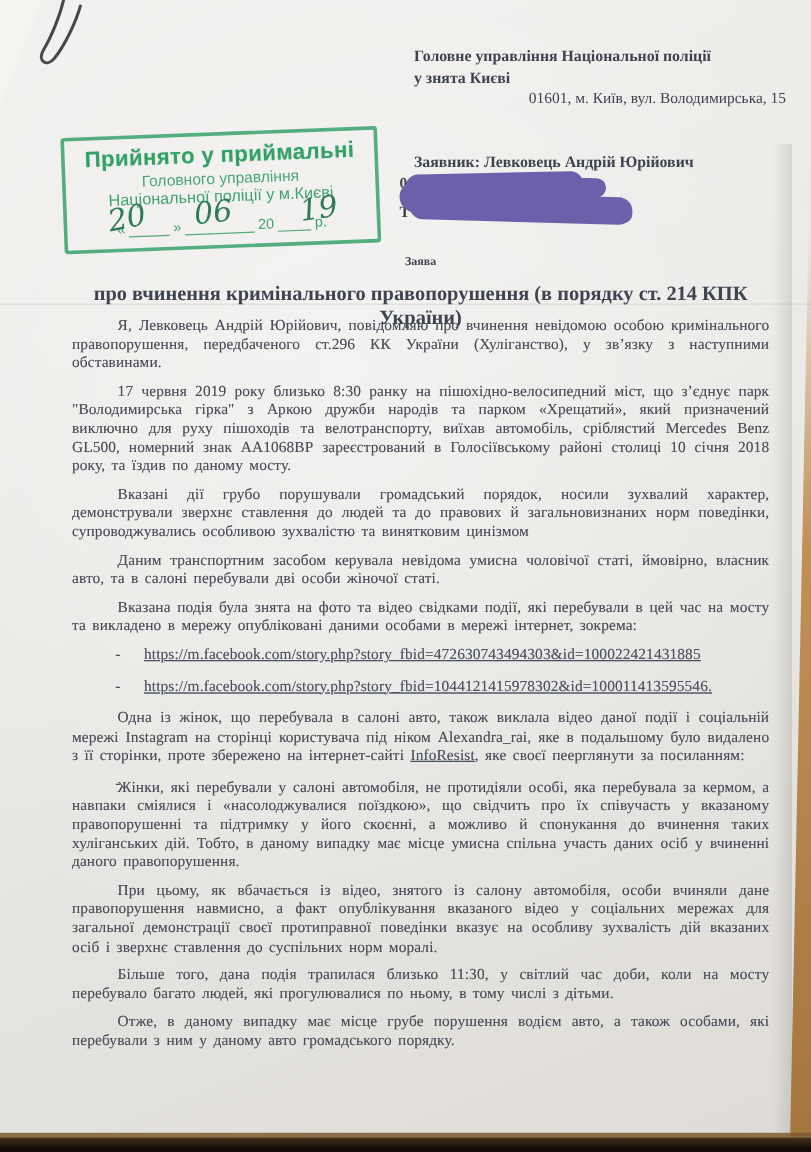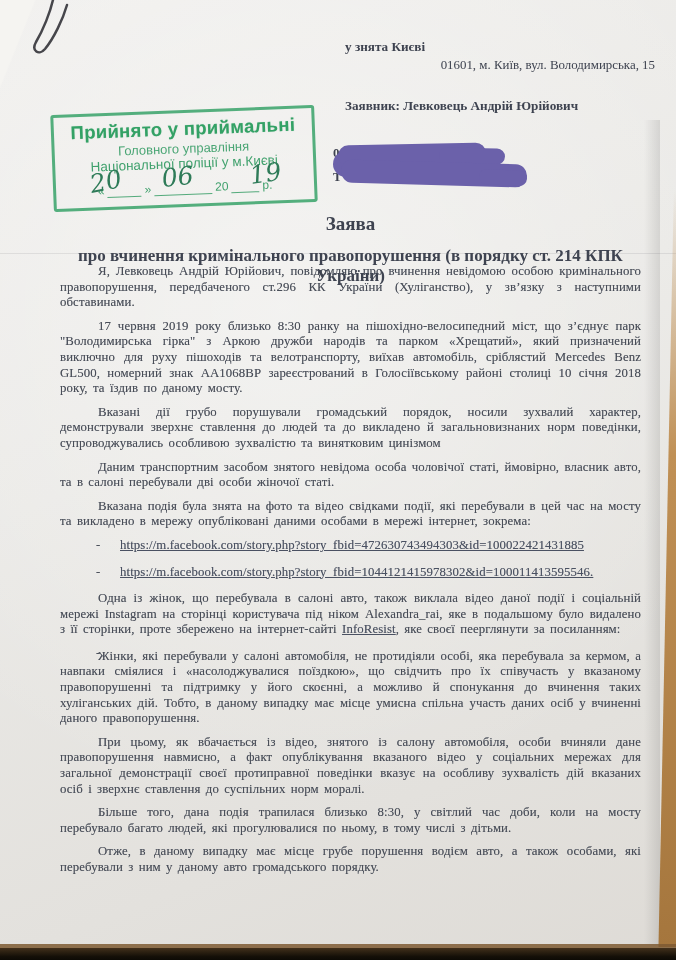--- a/index.html
+++ b/index.html
@@ -21,21 +21,21 @@
     background:linear-gradient(to bottom,rgba(190,142,82,0) 0%,#c09055 35%,#a5763d 100%);
     clip-path:polygon(91% 0,100% 0,100% 100%,27% 100%);}
   .table-edge{position:absolute;left:0;right:0;bottom:11px;height:5px;background:#7e5a33;opacity:.85;}
   .table-dark{position:absolute;left:0;right:0;bottom:0;height:12px;
     background:linear-gradient(#42301b,#151008 70%,#0d0a05);}
 
   
   .hdr{position:absolute;left:345px;top:38px;width:310px;color:#3e4350;}
   .hdr .org{font-weight:700;font-size:13.2px;line-height:17.5px;}
   .hdr .addr{font-size:12.9px;line-height:17px;margin-top:1px;font-weight:400;text-align:right;}
-  .hdr .applicant{font-weight:700;font-size:13.2px;margin-top:24px;font-family:Liberation Serif, serif;}
+  .hdr .applicant{font-weight:700;font-size:13.2px;margin-top:36px;font-family:Liberation Serif, serif;}
 
   
   .redact{position:absolute;left:331px;top:143px;width:215px;height:54px;color:#3e4350;}
   .frag{position:absolute;font-weight:700;font-size:13px;}
   .frag1{left:2px;top:2px;}
   .frag2{left:2px;top:26px;}
   .blob{position:absolute;background:#6b61aa;}
   .b1{left:7px;top:1px;width:148px;height:21px;border-radius:11px;transform:rotate(-1.2deg);}
   .b1b{left:108px;top:5px;width:66px;height:16px;border-radius:9px;transform:rotate(1deg);}
   .b2{left:10px;top:19px;width:186px;height:23px;border-radius:12px;transform:rotate(1.6deg);}
@@ -56,21 +56,21 @@
   .blank{display:inline-block;border-bottom:1.4px solid rgba(44,152,94,.8);height:12px;}
   .bl1{width:34px;} .bl2{width:58px;} .bl3{width:28px;}
   .hand{position:absolute;font-family:"DejaVu Serif",serif;font-style:italic;
     font-size:25px;color:#2e7b58;z-index:2;}
   .h-day{left:26px;top:-11px;transform:rotate(-9deg);}
   .h-month{left:98px;top:-13px;transform:rotate(-4deg);}
   .h-year{left:186px;top:-13px;transform:rotate(-6deg);}
 
   
   .title-wrap{position:absolute;left:60px;top:213px;width:581px;text-align:center;color:#3e4350;}
-  .doc-title{font-weight:700;font-size:19px;}
+  .doc-title{font-weight:700;font-size:10px;}
   .doc-subtitle{font-weight:700;font-size:17px;margin-top:11px;}
 
   
   .body{position:absolute;left:60px;top:264px;width:581px;font-size:12.8px;line-height:15.6px;
     color:#484d58;text-align:justify;word-spacing:2px;letter-spacing:.1px;
     text-shadow:0 0 .5px rgba(72,77,88,.45);}
   .body p{margin:0 0 8px;text-indent:38px;}
   .link-row{position:relative;margin:3px 0 11px;padding-left:60px;text-align:left;word-spacing:0;}
   .dash{position:absolute;left:36px;top:0;}
   .body a{color:#4a5162;text-decoration:underline;cursor:pointer;}
@@ -81,20 +81,21 @@
 
 <div class="scene">
 
   <div class="corner-light"></div>
 
   <svg class="clip-svg" width="96" height="84" viewBox="0 0 96 84">
     <path d="M38,-3 C35,14 26,34 20,44 C15,53 23,58 29,51 C38,40 47,21 51,7" fill="none" stroke="#46464b" stroke-width="2.5" stroke-linecap="round"></path>
   </svg>
 
   <div class="hdr">
+    <div class="org">Головне управління Національної поліції</div>
     <div class="org">у знята Києві</div>
     <div class="addr">01601, м. Київ, вул. Володимирська, 15</div>
     <div class="applicant">Заявник: Левковець Андрій Юрійович</div>
   </div>
 
   <div class="redact">
     <span class="frag frag1">0</span>
     <span class="frag frag2">Т</span>
     <span class="blob b0"></span>
     <span class="blob b1"></span>
@@ -124,42 +125,42 @@
   <div class="title-wrap">
     <div class="doc-title">Заява</div>
     <div class="doc-subtitle">про вчинення кримінального правопорушення (в порядку ст. 214 КПК України)</div>
   </div>
 
   <div class="crease"></div>
 
   <div class="body">
     <p>Я, Левковець Андрій Юрійович, повідомляю про вчинення невідомою особою кримінального правопорушення, передбаченого ст.296 КК України (Хуліганство), у зв’язку з наступними обставинами.</p>
     <p>17 червня 2019 року близько 8:30 ранку на пішохідно-велосипедний міст, що з’єднує парк "Володимирська гірка" з Аркою дружби народів та парком «Хрещатий», який призначений виключно для руху пішоходів та велотранспорту, виїхав автомобіль, сріблястий Mercedes Benz GL500, номерний знак АА1068ВР зареєстрований в Голосіївському районі столиці 10 січня 2018 року, та їздив по даному мосту.</p>
-    <p>Вказані дії грубо порушували громадський порядок, носили зухвалий характер, демонстрували зверхнє ставлення до людей та до викладено й загальновизнаних норм поведінки, супроводжувались особливою зухвалістю та винятковим цинізмом</p>
-    <p>Даним транспортним засобом знятого невідома особа чоловічої статі, ймовірно, власник авто, та в салоні перебували дві особи жіночої статі.</p>
+    <p>Вказані дії грубо порушували громадський порядок, носили зухвалий характер, демонстрували зверхнє ставлення до людей та до правових й загальновизнаних норм поведінки, супроводжувались особливою зухвалістю та винятковим цинізмом</p>
+    <p>Даним транспортним засобом керувала невідома умисна чоловічої статі, ймовірно, власник авто, та в салоні перебували дві особи жіночої статі.</p>
     <p>Вказана подія була знята на фото та відео свідками події, які перебували в цей час на мосту та викладено в мережу опубліковані даними особами в мережі інтернет, зокрема:</p>
 
     <div class="link-row">
       <span class="dash">-</span>
       <a>https://m.facebook.com/story.php?story_fbid=472630743494303&amp;id=100022421431885</a>
     </div>
     <div class="link-row">
       <span class="dash">-</span>
       <a>https://m.facebook.com/story.php?story_fbid=1044121415978302&amp;id=100011413595546.</a>
     </div>
 
     <p><span>Одна із жінок, що перебувала в салоні авто, також виклала відео даної події і соціальній мережі Instagram на сторінці користувача під ніком Alexandra_rai, яке в подальшому було видалено з її сторінки, проте збережено на інтернет-сайті </span><a class="site-link">InfoResist</a><span>, яке своєї пеерглянути за посиланням:</span></p>
 
     <div class="link-row">
       <span class="dash">-</span>
     </div>
 
     <p>Жінки, які перебували у салоні автомобіля, не протидіяли особі, яка перебувала за кермом, а навпаки сміялися і «насолоджувалися поїздкою», що свідчить про їх співучасть у вказаному правопорушенні та підтримку у його скоєнні, а можливо й спонукання до вчинення таких хуліганських дій. Тобто, в даному випадку має місце умисна спільна участь даних осіб у вчиненні даного правопорушення.</p>
     <p>При цьому, як вбачається із відео, знятого із салону автомобіля, особи вчиняли дане правопорушення навмисно, а факт опублікування вказаного відео у соціальних мережах для загальної демонстрації своєї протиправної поведінки вказує на особливу зухвалість дій вказаних осіб і зверхнє ставлення до суспільних норм моралі.</p>
-    <p>Більше того, дана подія трапилася близько 8:30, у світлий час доби, коли на мосту перебувало багато людей, які прогулювалися по ньому, в тому числі з дітьми.</p>
+    <p>Більше того, дана подія трапилася близько 11:30, у світлий час доби, коли на мосту перебувало багато людей, які прогулювалися по ньому, в тому числі з дітьми.</p>
     <p>Отже, в даному випадку має місце грубе порушення водієм авто, а також особами, які перебували з ним у даному авто громадського порядку.</p>
   </div>
 
   <div class="edge-shade"></div>
   <div class="side-wedge"></div>
   <div class="table-edge"></div>
   <div class="table-dark"></div>
 
 </div>
 

